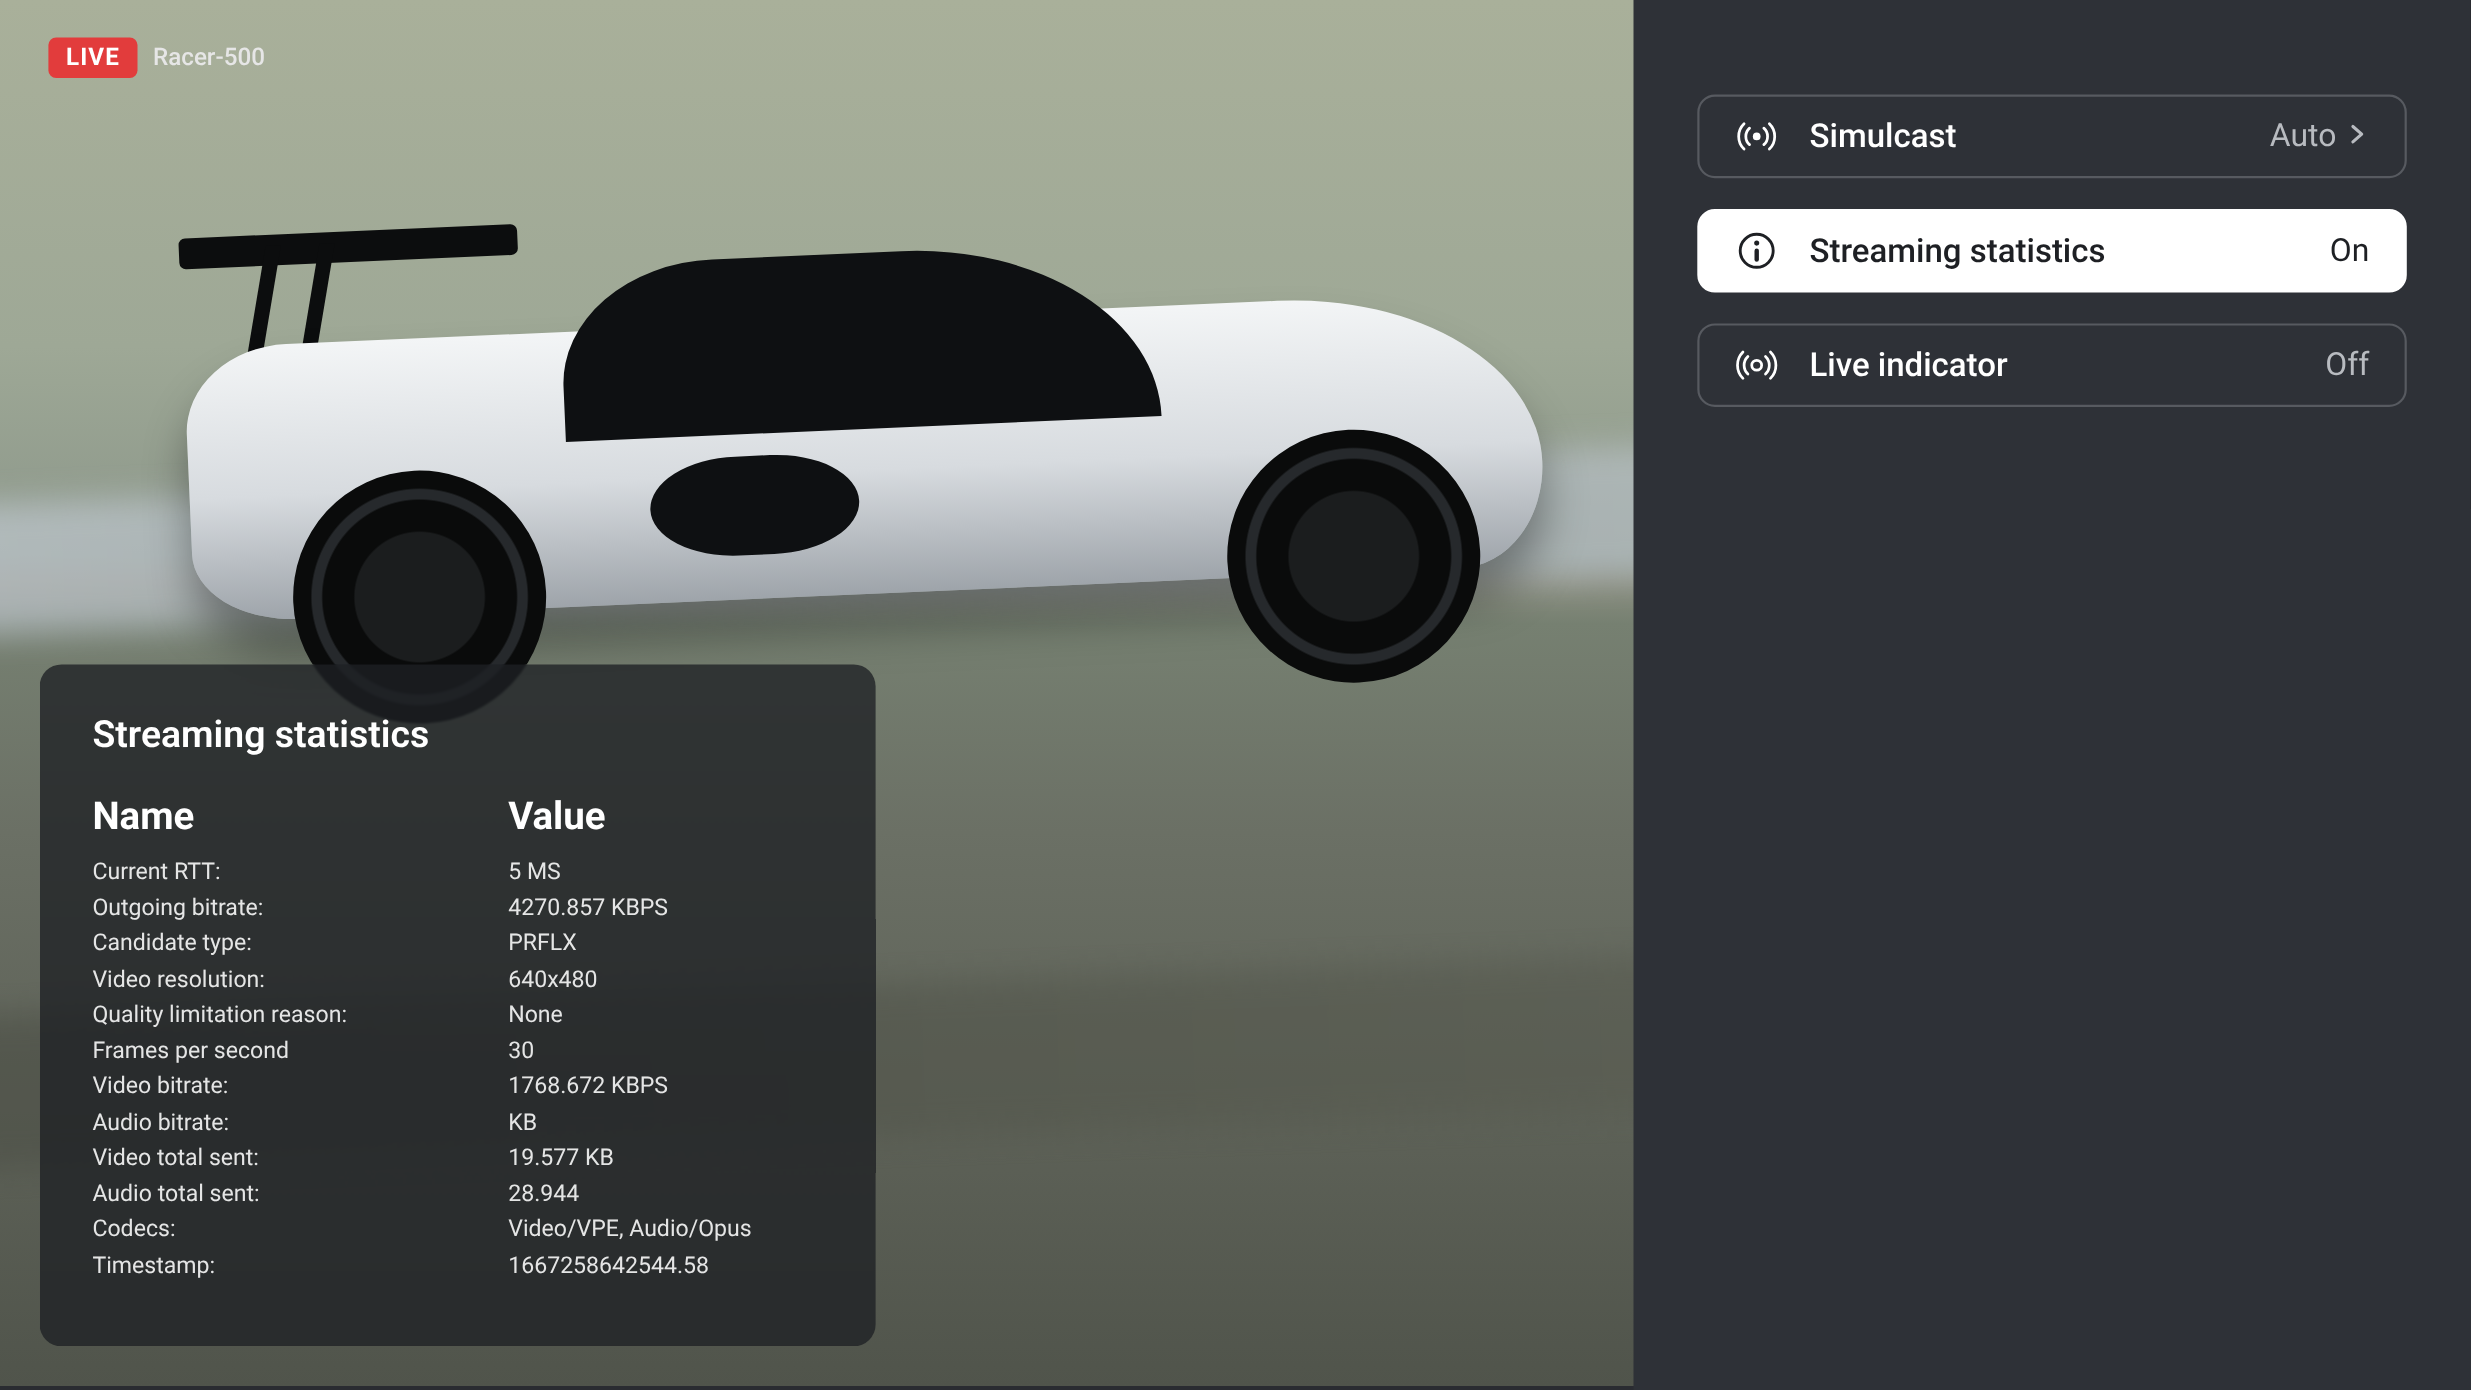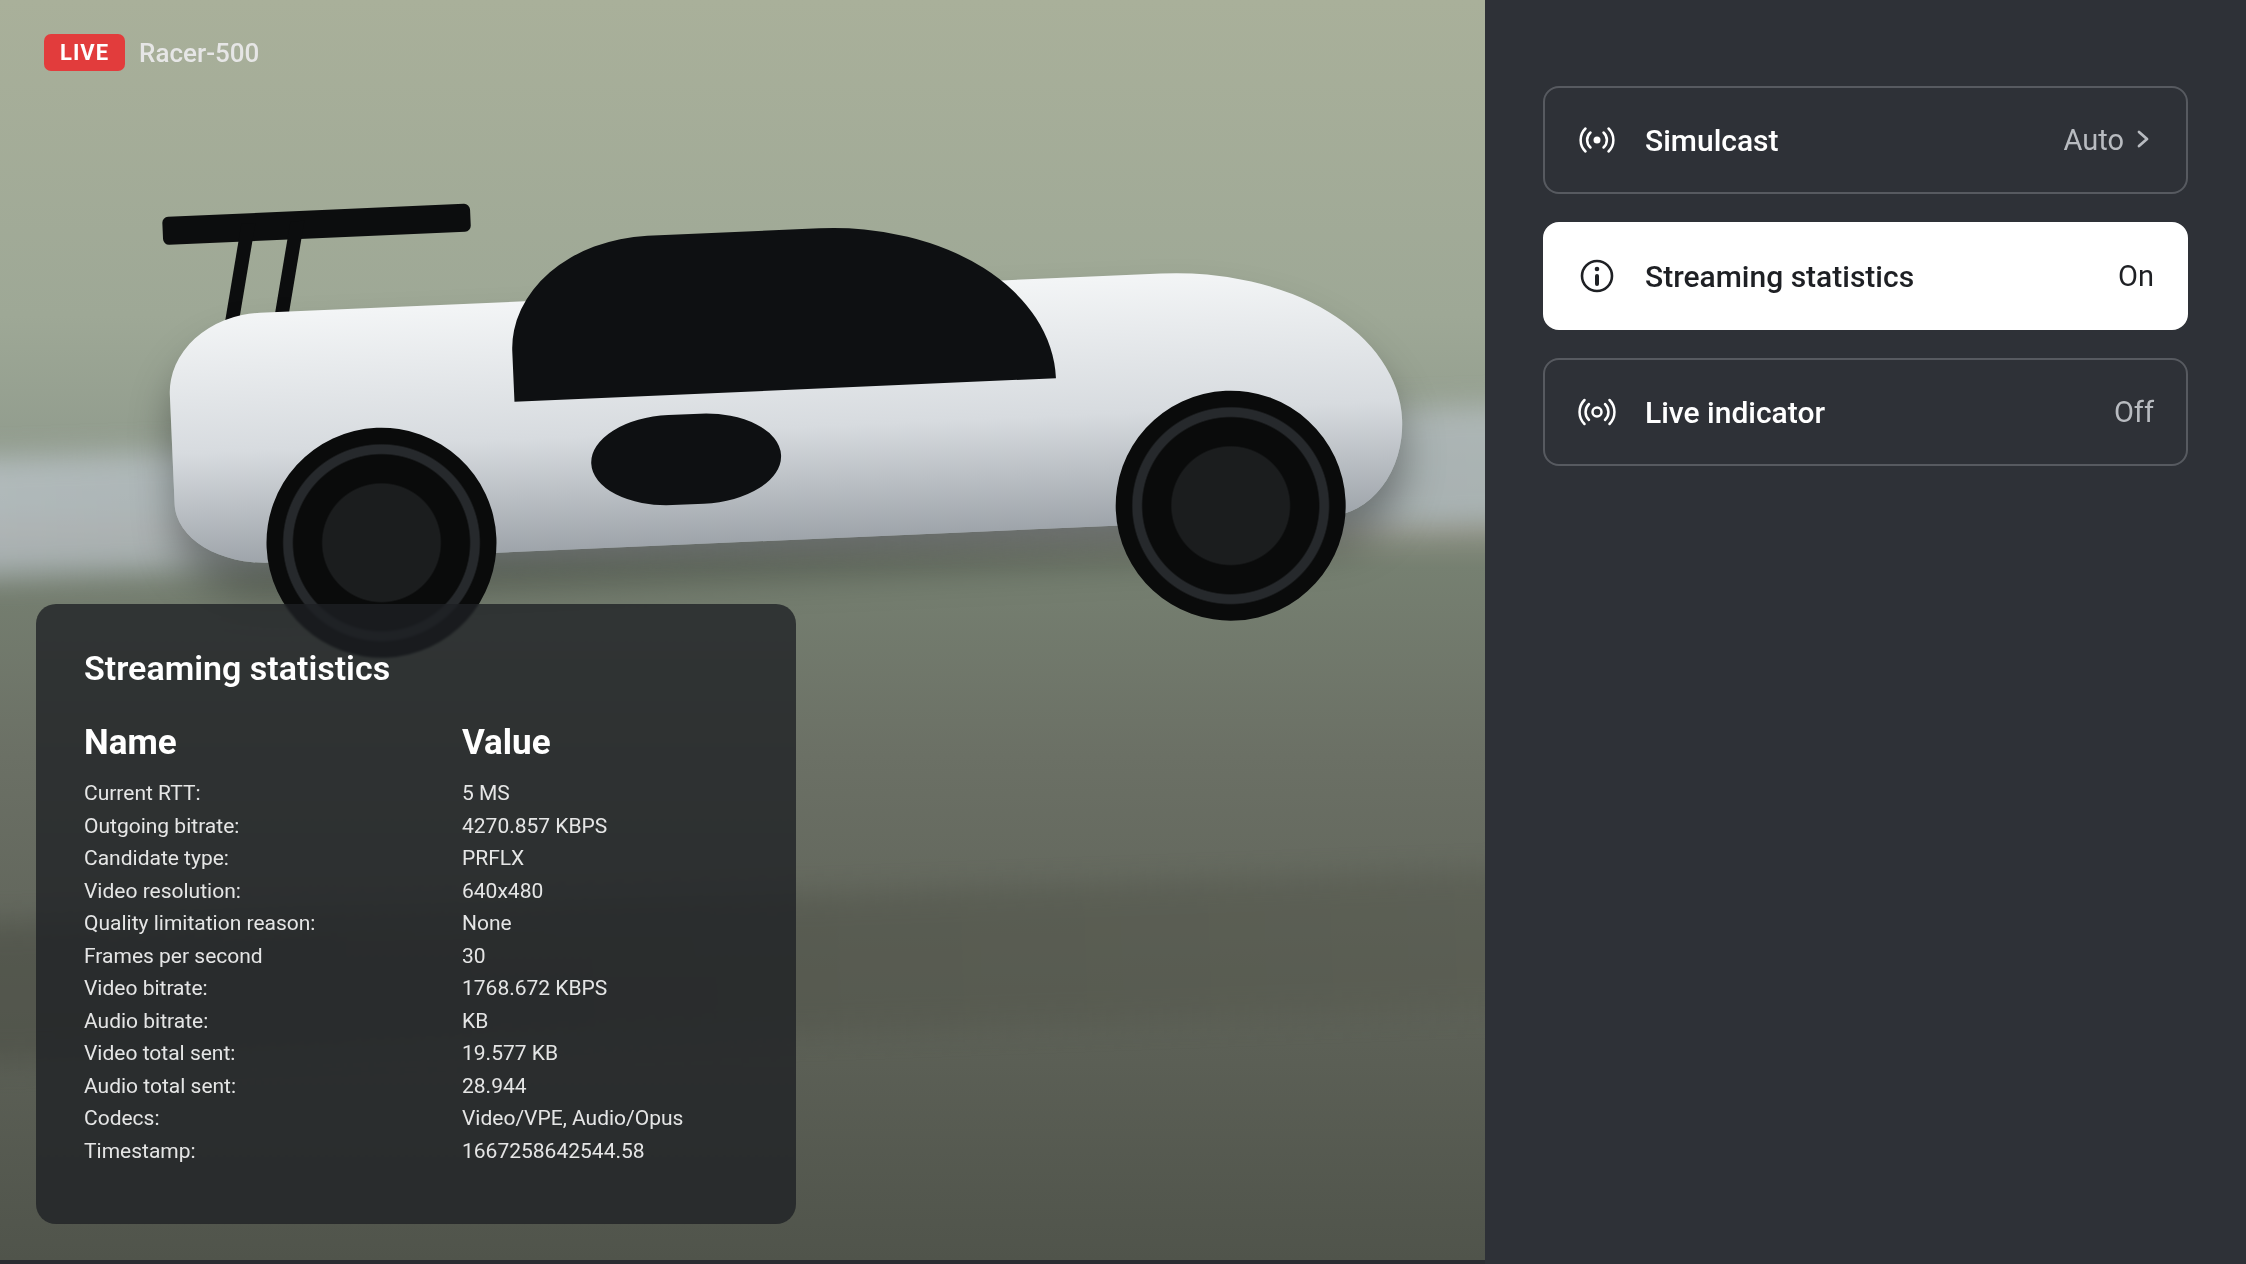--- a/index.html
+++ b/index.html
@@ -127,21 +127,21 @@
   .live-badge {
     background: #e23c3c;
     color: #fff;
     font-weight: 700;
     font-size: 22px;
     letter-spacing: 1px;
     padding: 6px 16px;
     border-radius: 7px;
   }
   .stream-name {
-    font-size: 26px;
+    font-size: 22px;
     color: #e6e6e6;
     font-weight: 500;
   }
 
   
   .stats {
     position: absolute;
     left: 36px;
     top: 604px;
     width: 760px;
@@ -182,21 +182,21 @@
     font-size: 54px;
     font-weight: 700;
     margin-bottom: 54px;
   }
   .setting {
     display: flex;
     align-items: center;
     gap: 28px;
     border: 2px solid #575a60;
     border-radius: 16px;
-    padding: 32px 32px;
+    padding: 16px 32px;
     margin-bottom: 28px;
     font-size: 30px;
     cursor: pointer;
   }
   .setting .label { flex: 1; font-weight: 500; }
   .setting .value {
     color: #b8bbc0;
     font-size: 29px;
     display: flex;
     align-items: center;

